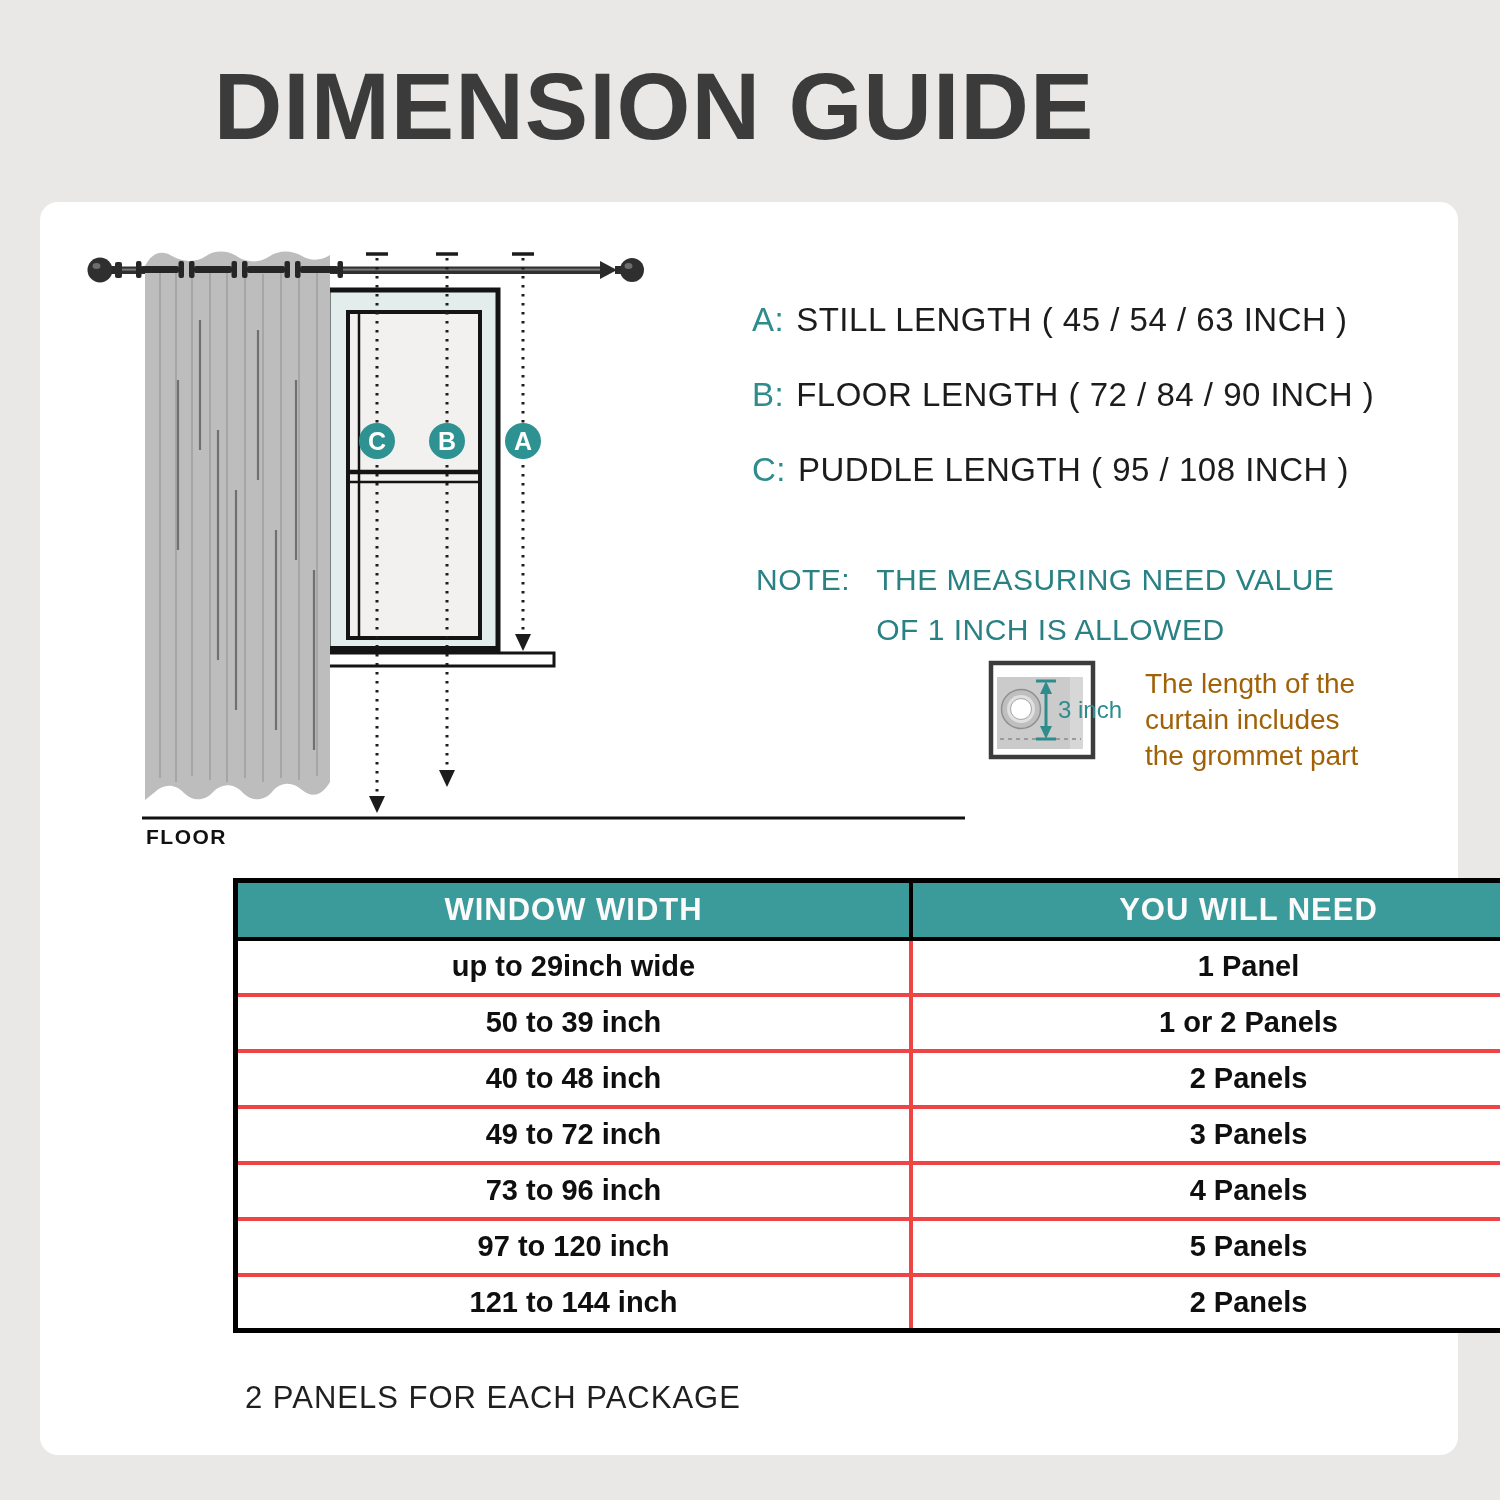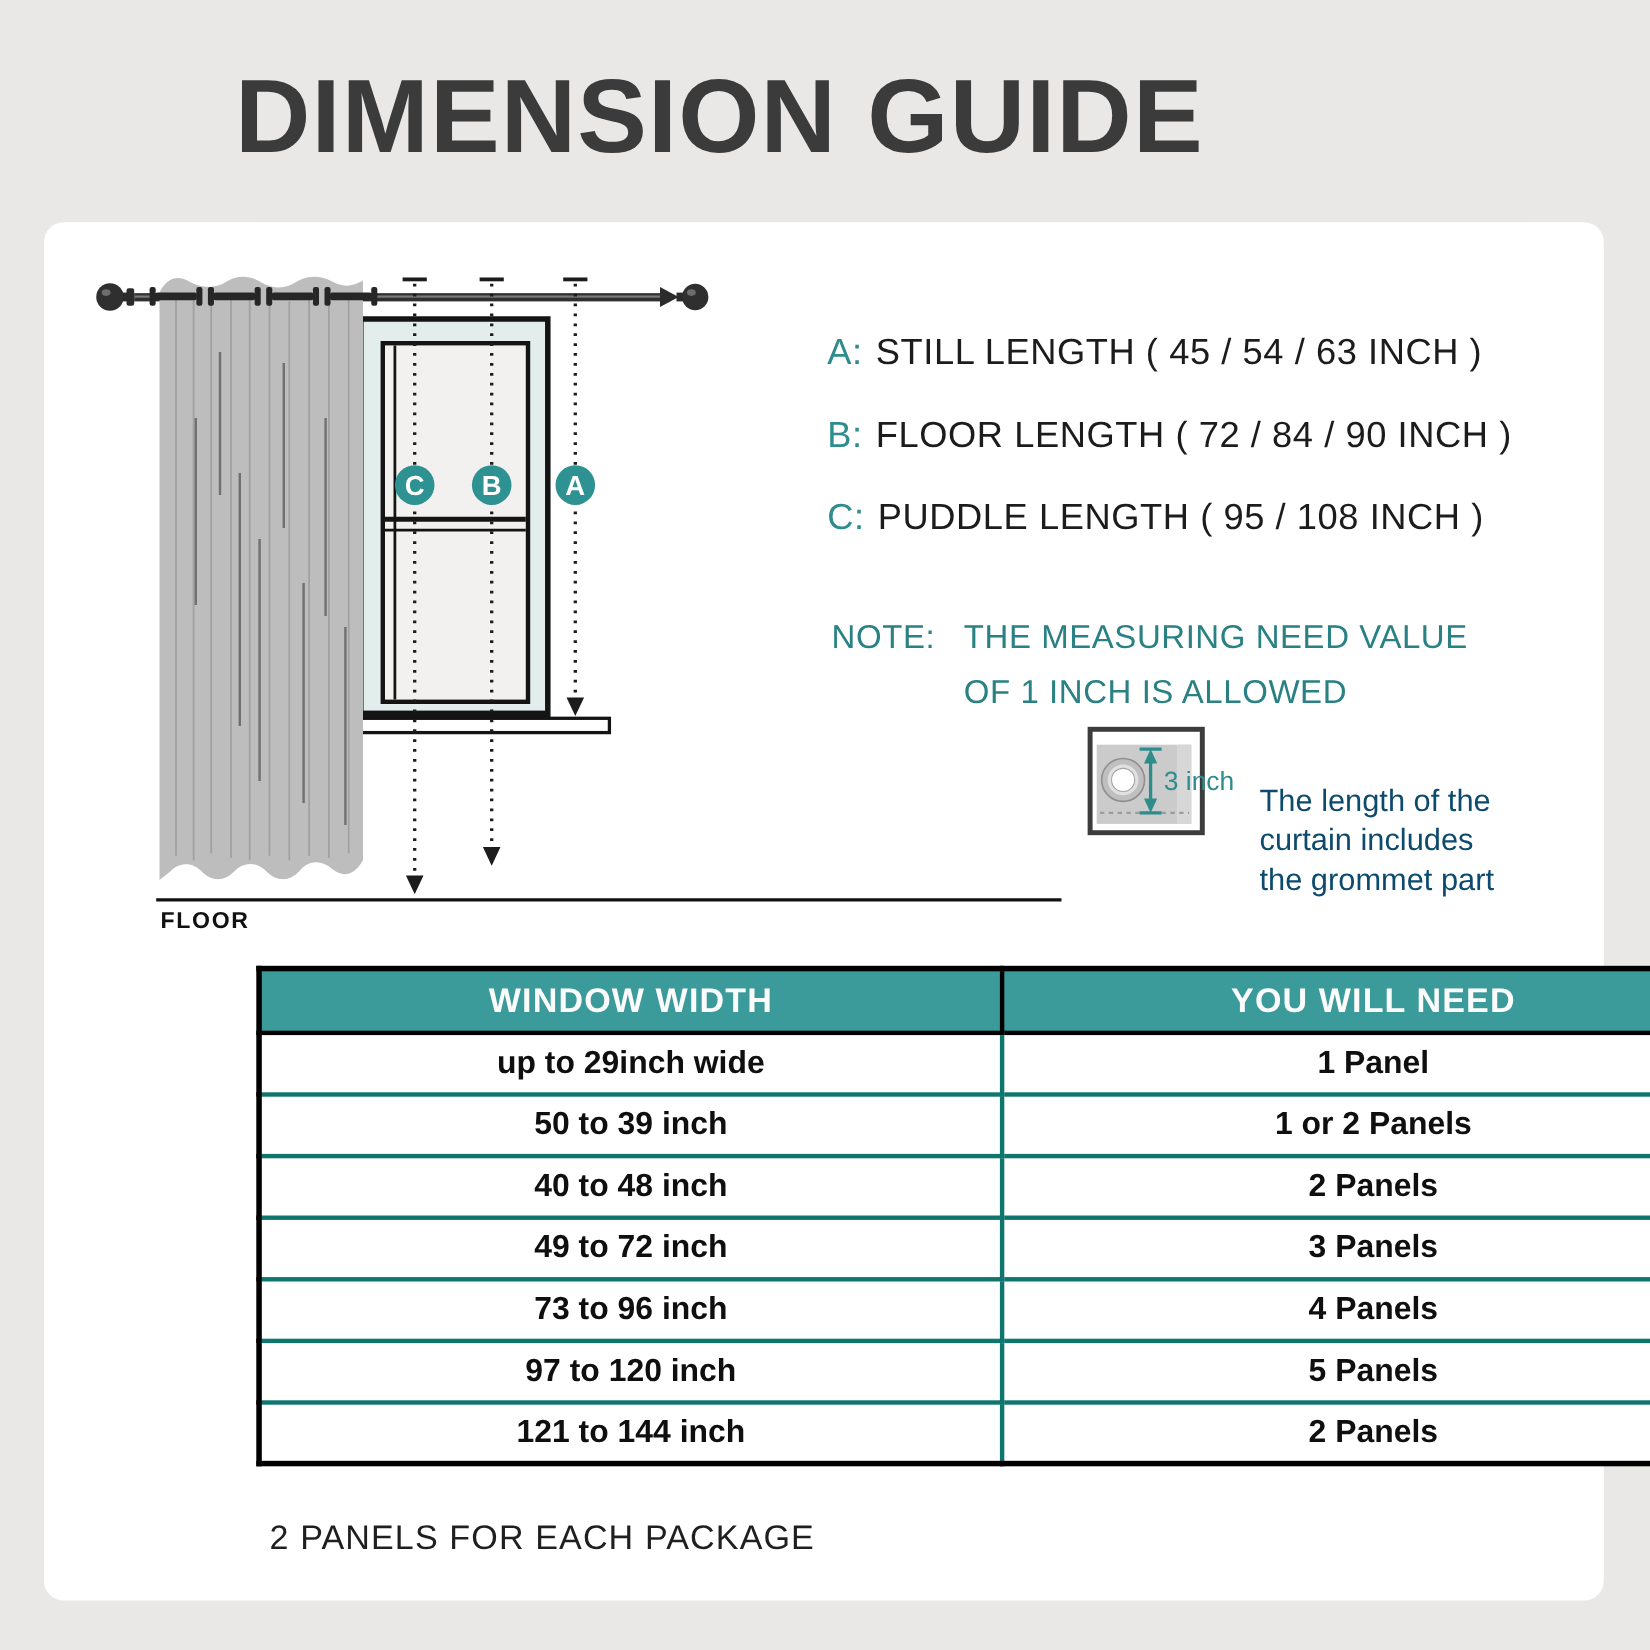--- a/index.html
+++ b/index.html
@@ -35,42 +35,42 @@
     position:absolute; left:716px; top:333px;
     display:flex; align-items:flex-start;
     color:#2a8183; font-size:30px; line-height:50px;
     letter-spacing:0.5px; white-space:nowrap;margin-top:20px;
   }
   .note-label { margin-right:26px; }
 
   
   .grommet-desc {
     position:absolute; left:1105px; top:464px;
-    font-size:28px; line-height:36px; color:#0c4a6e;margin-top:44px;
+    font-size:28px; line-height:36px; color:#a16207;
   }
   .grommet-add-note {
     position:absolute; left:918px; top:565px;
     font-size:29px; color:#2e8c8d; white-space:nowrap;
   }
 
   
   .size-table {
     position:absolute; left:193px; top:676px;
     width:1356px; border-collapse:collapse;
     border:5px solid #000;
     table-layout:fixed;
   }
   .size-table th {
     border:4px solid #000; height:58px;
     background:#3b9a9a; color:#fbfbfb;
     font-size:31px; font-weight:bold; letter-spacing:1px;
     text-align:center;
   }
   .size-table td {
-    border:4px solid #0f766e; height:56px;
+    border:4px solid #ef4444; height:56px;
     font-size:29px; font-weight:600; color:#0f0f0f;
     text-align:center; background:#fff;
   }
   .table-footnote {
     position:absolute; left:205px; top:1178px;
     font-size:31px; font-weight:normal; color:#1f1f1f; letter-spacing:1px;
     white-space:nowrap;
   }
 </style>
 </head>

